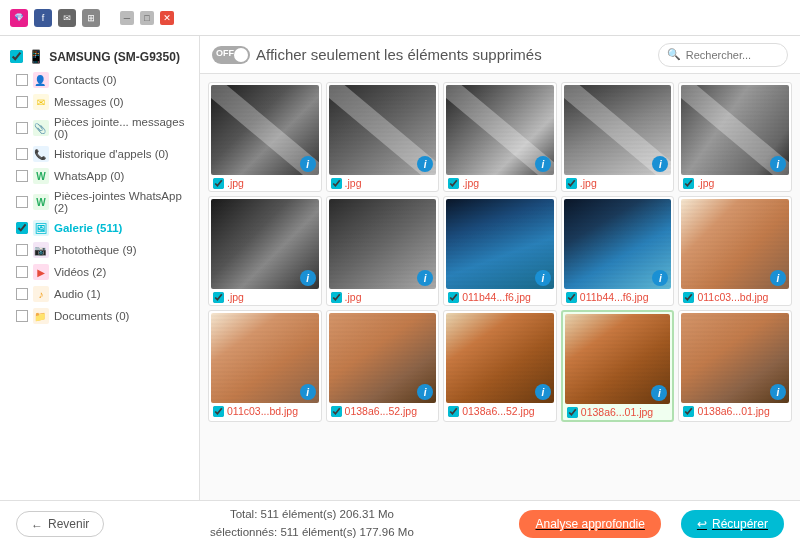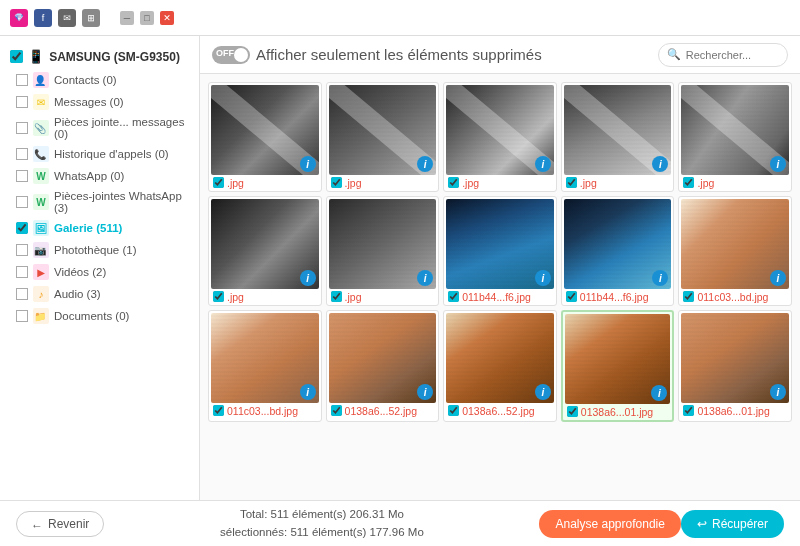--- a/index.html
+++ b/index.html
@@ -163,21 +163,21 @@
       width: 16px; height: 16px;
       background: #1a90d4;
       border-radius: 50%;
       display: flex; align-items: center; justify-content: center;
       color: white; font-size: 10px; font-style: italic; font-weight: bold;
       cursor: pointer;
       z-index: 2;
     }
     .grid-label {
       display: flex;
-      align-items: flex-start;
+      align-items: center;
       gap: 3px;
       width: 100%;
       padding: 2px 2px 0;
       font-size: 10px;
       overflow: hidden;
     }
     .grid-label .check { width: 11px; height: 11px; flex-shrink: 0; accent-color: #00bcd4; }
     .grid-label .fname { color: #e74c3c; white-space: nowrap; overflow: hidden; text-overflow: ellipsis; font-size: 10.5px; }
 
     
@@ -194,21 +194,21 @@
       display: flex; align-items: center; gap: 5px;
       border: 1px solid #ccc;
       border-radius: 16px;
       padding: 5px 14px;
       cursor: pointer;
       font-size: 12px;
       color: #555;
       background: white;
     }
     .status-text { font-size: 11.5px; color: #555; text-align: center; line-height: 1.5; }
-    .action-btns { display: flex; gap: 0; }
+    .action-btns { display: flex; gap: 20px; text-decoration: underline; }
     .btn-analyse {
       background: #ff7043;
       color: white;
       border: none;
       border-radius: 16px;
       padding: 7px 16px;
       font-size: 12px;
       cursor: pointer;
     }
     .btn-recover {
@@ -297,43 +297,43 @@
       <span>Historique d'appels (0)</span>
     </div>
     <div class="sidebar-item">
       <div class="cb"></div>
       <div class="icon-box" style="background:#e8fae8;color:#27ae60;font-weight:bold;">W</div>
       <span>WhatsApp (0)</span>
     </div>
     <div class="sidebar-item">
       <div class="cb"></div>
       <div class="icon-box" style="background:#e8fae8;color:#27ae60;font-weight:bold;">W</div>
-      <span>Pièces-jointes WhatsApp (3)</span>
+      <span>Pièces-jointes WhatsApp (2)</span>
     </div>
 
 
     <div class="sidebar-item active">
       <input type="checkbox" checked="" style="width: 12px; height: 12px; accent-color: rgb(0, 188, 212);">
       <div class="icon-box" style="background:#e0f7fa;color:#00bcd4;">🖼</div>
       <span>Galerie (511)</span>
     </div>
     <div class="sidebar-item">
       <div class="cb"></div>
       <div class="icon-box" style="background:#f3e5f5;color:#9b59b6;">📷</div>
-      <span>Photothèque (1)</span>
+      <span>Photothèque (9)</span>
     </div>
     <div class="sidebar-item">
       <div class="cb"></div>
       <div class="icon-box" style="background:#fde;color:#e74c3c;">▶</div>
       <span>Vidéos (2)</span>
     </div>
     <div class="sidebar-item">
       <div class="cb"></div>
       <div class="icon-box" style="background:#fef3e2;color:#f39c12;">♪</div>
-      <span>Audio (3)</span>
+      <span>Audio (1)</span>
     </div>
     <div class="sidebar-item">
       <div class="cb"></div>
       <div class="icon-box" style="background:#fef3e2;color:#f39c12;">📁</div>
       <span>Documents (0)</span>
     </div>
   </div>
 
   <div class="content">
 

